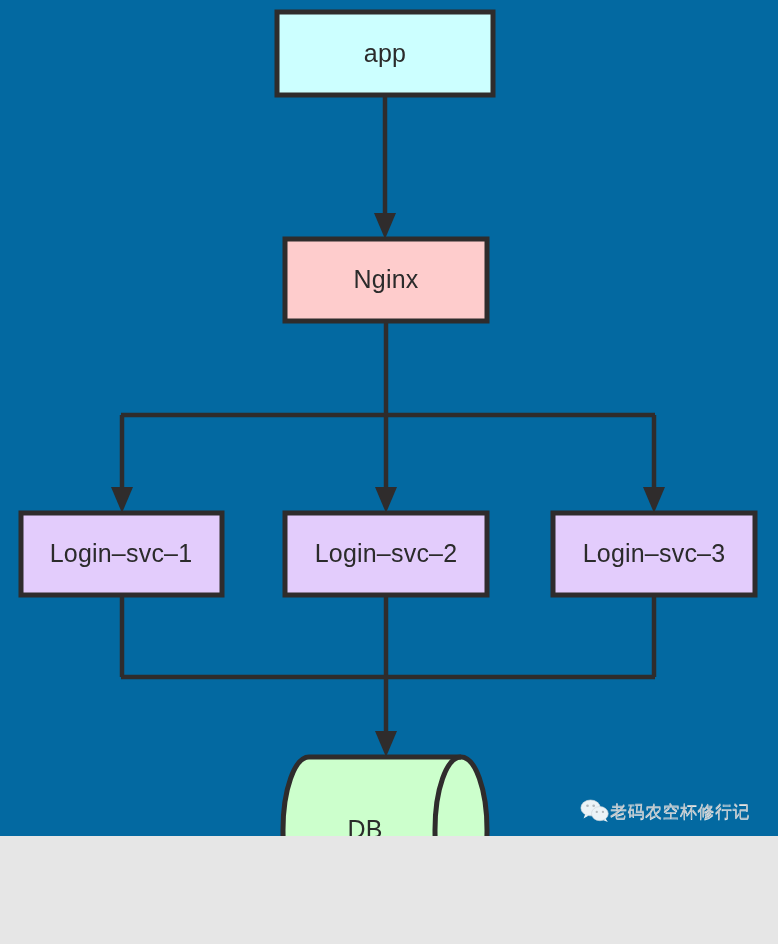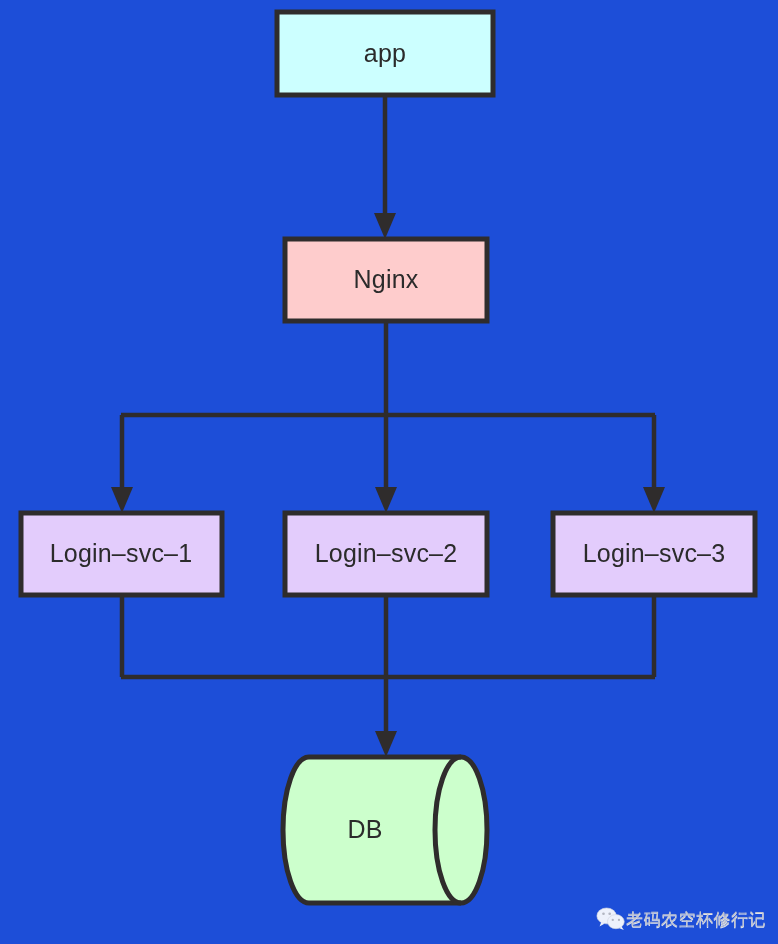--- a/index.html
+++ b/index.html
@@ -6,22 +6,22 @@
     margin: 0;
     padding: 0;
     background: #e6e6e6;
   }
   body {
     font-family: "Liberation Sans", sans-serif;
   }
   #canvas {
     position: relative;
     width: 778px;
-    height: 944px;
-    background: #1d4ed8;
+    height: 836px;
+    background: #0369a1;
     overflow: hidden;
   }
   #diagram-svg {
     position: absolute;
     left: 0;
     top: 0;
     width: 778px;
     height: 944px;
   }
   .node-label {
@@ -51,21 +51,21 @@
     stroke: #2f2c2c;
     stroke-width: 5;
   }
   .cyl-arc {
     stroke: #2f2c2c;
     stroke-width: 5;
     fill: none;
   }
   #watermark {
     position: absolute;
-    right: 12px;
+    right: 28px;
     bottom: 12px;
     display: flex;
     align-items: center;
     opacity: 0.92;
     pointer-events: none;
   }
   #watermark .wm-text {
     font-family: "DejaVu Sans", sans-serif;
     font-size: 17px;
     color: #cfcfcf;

